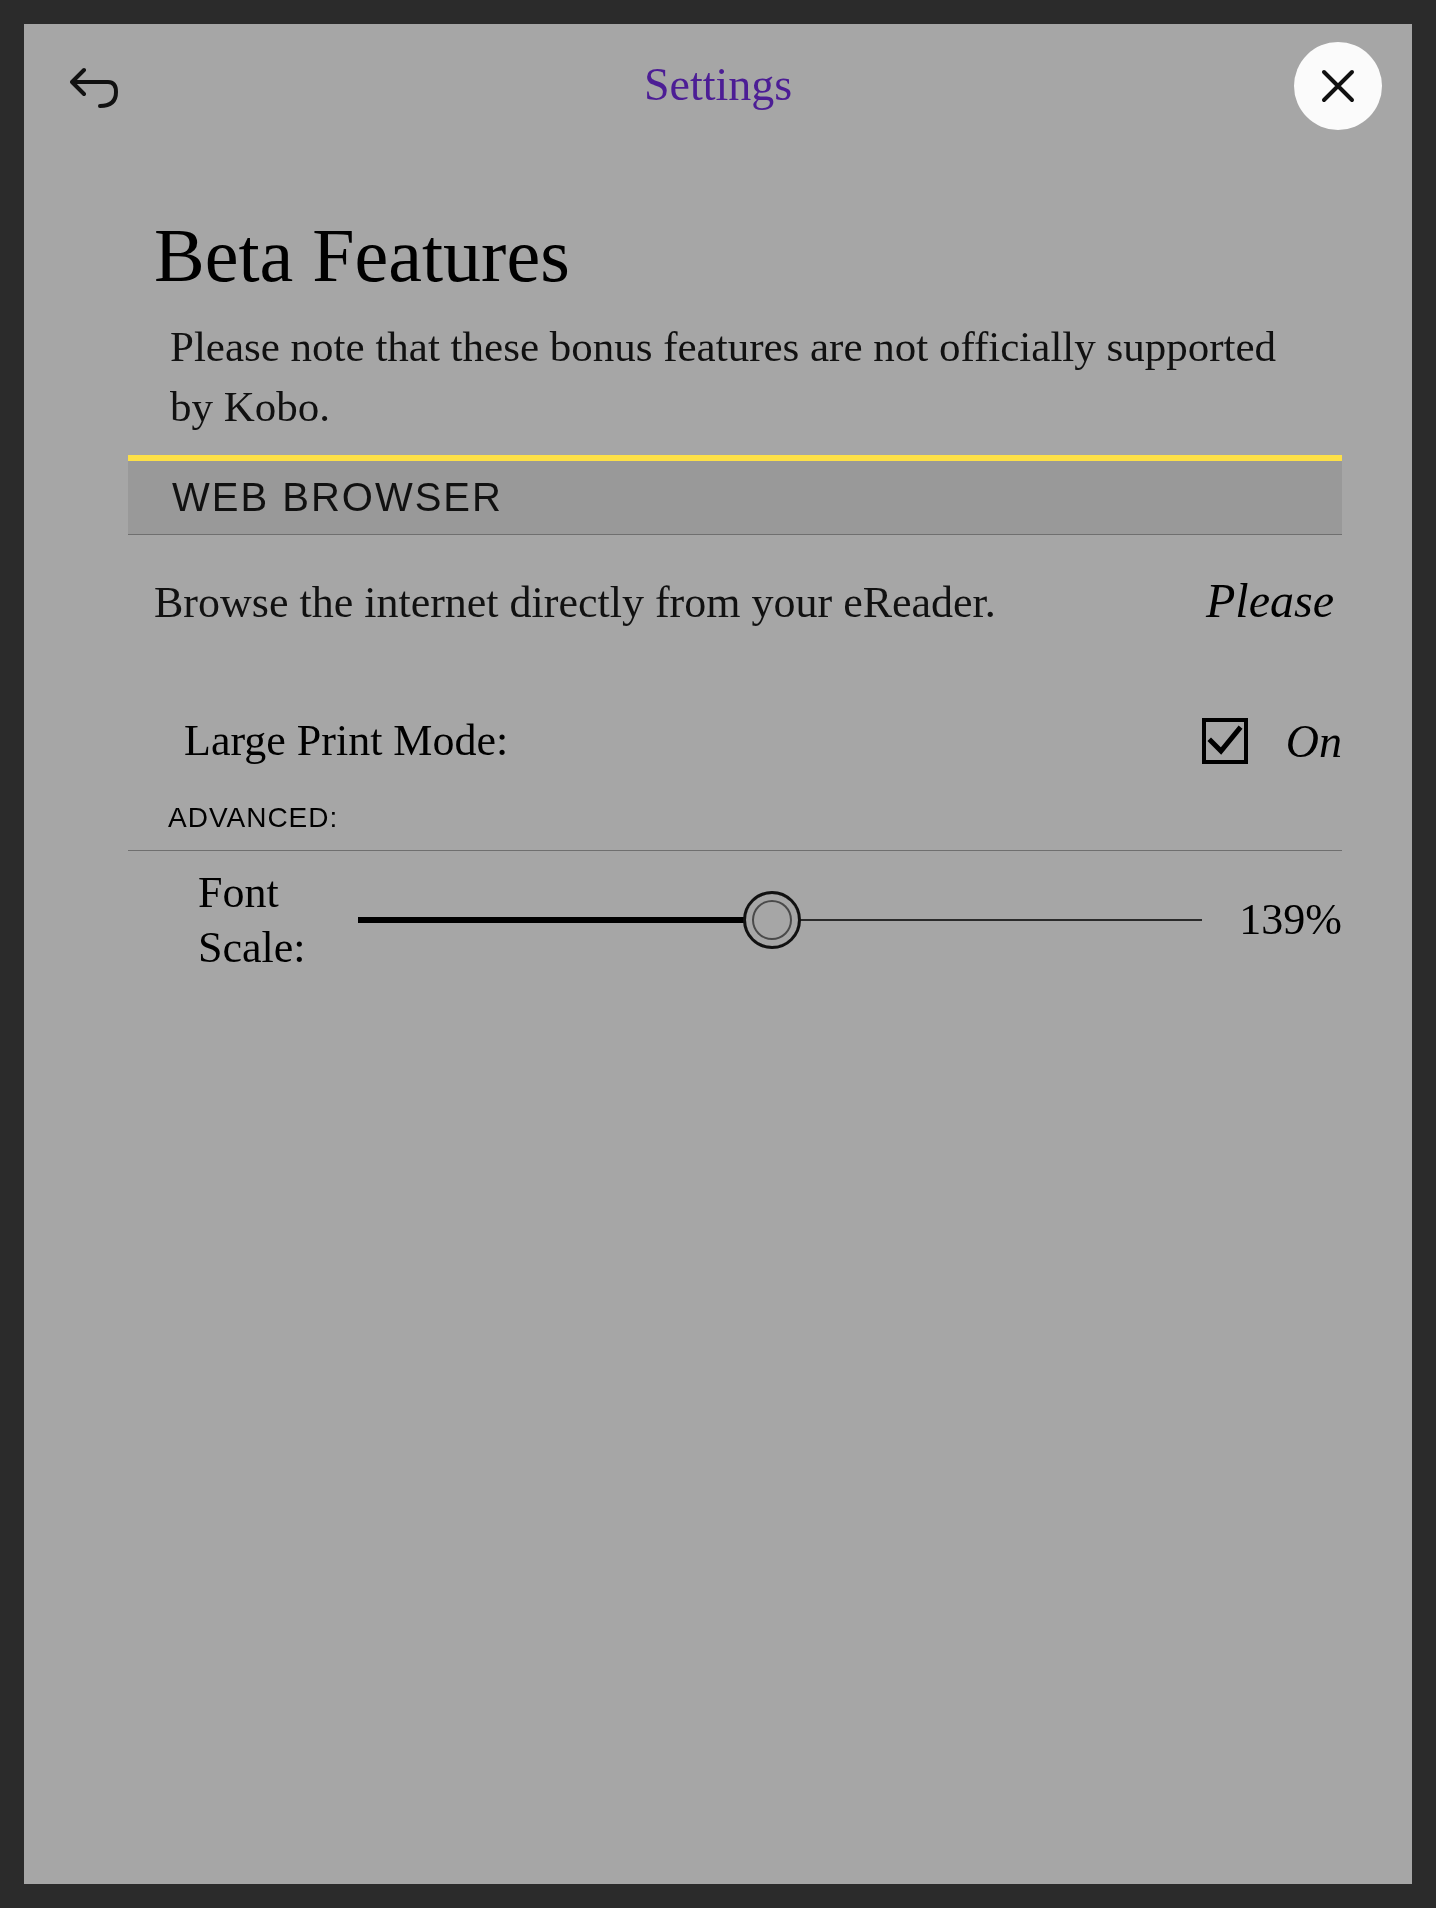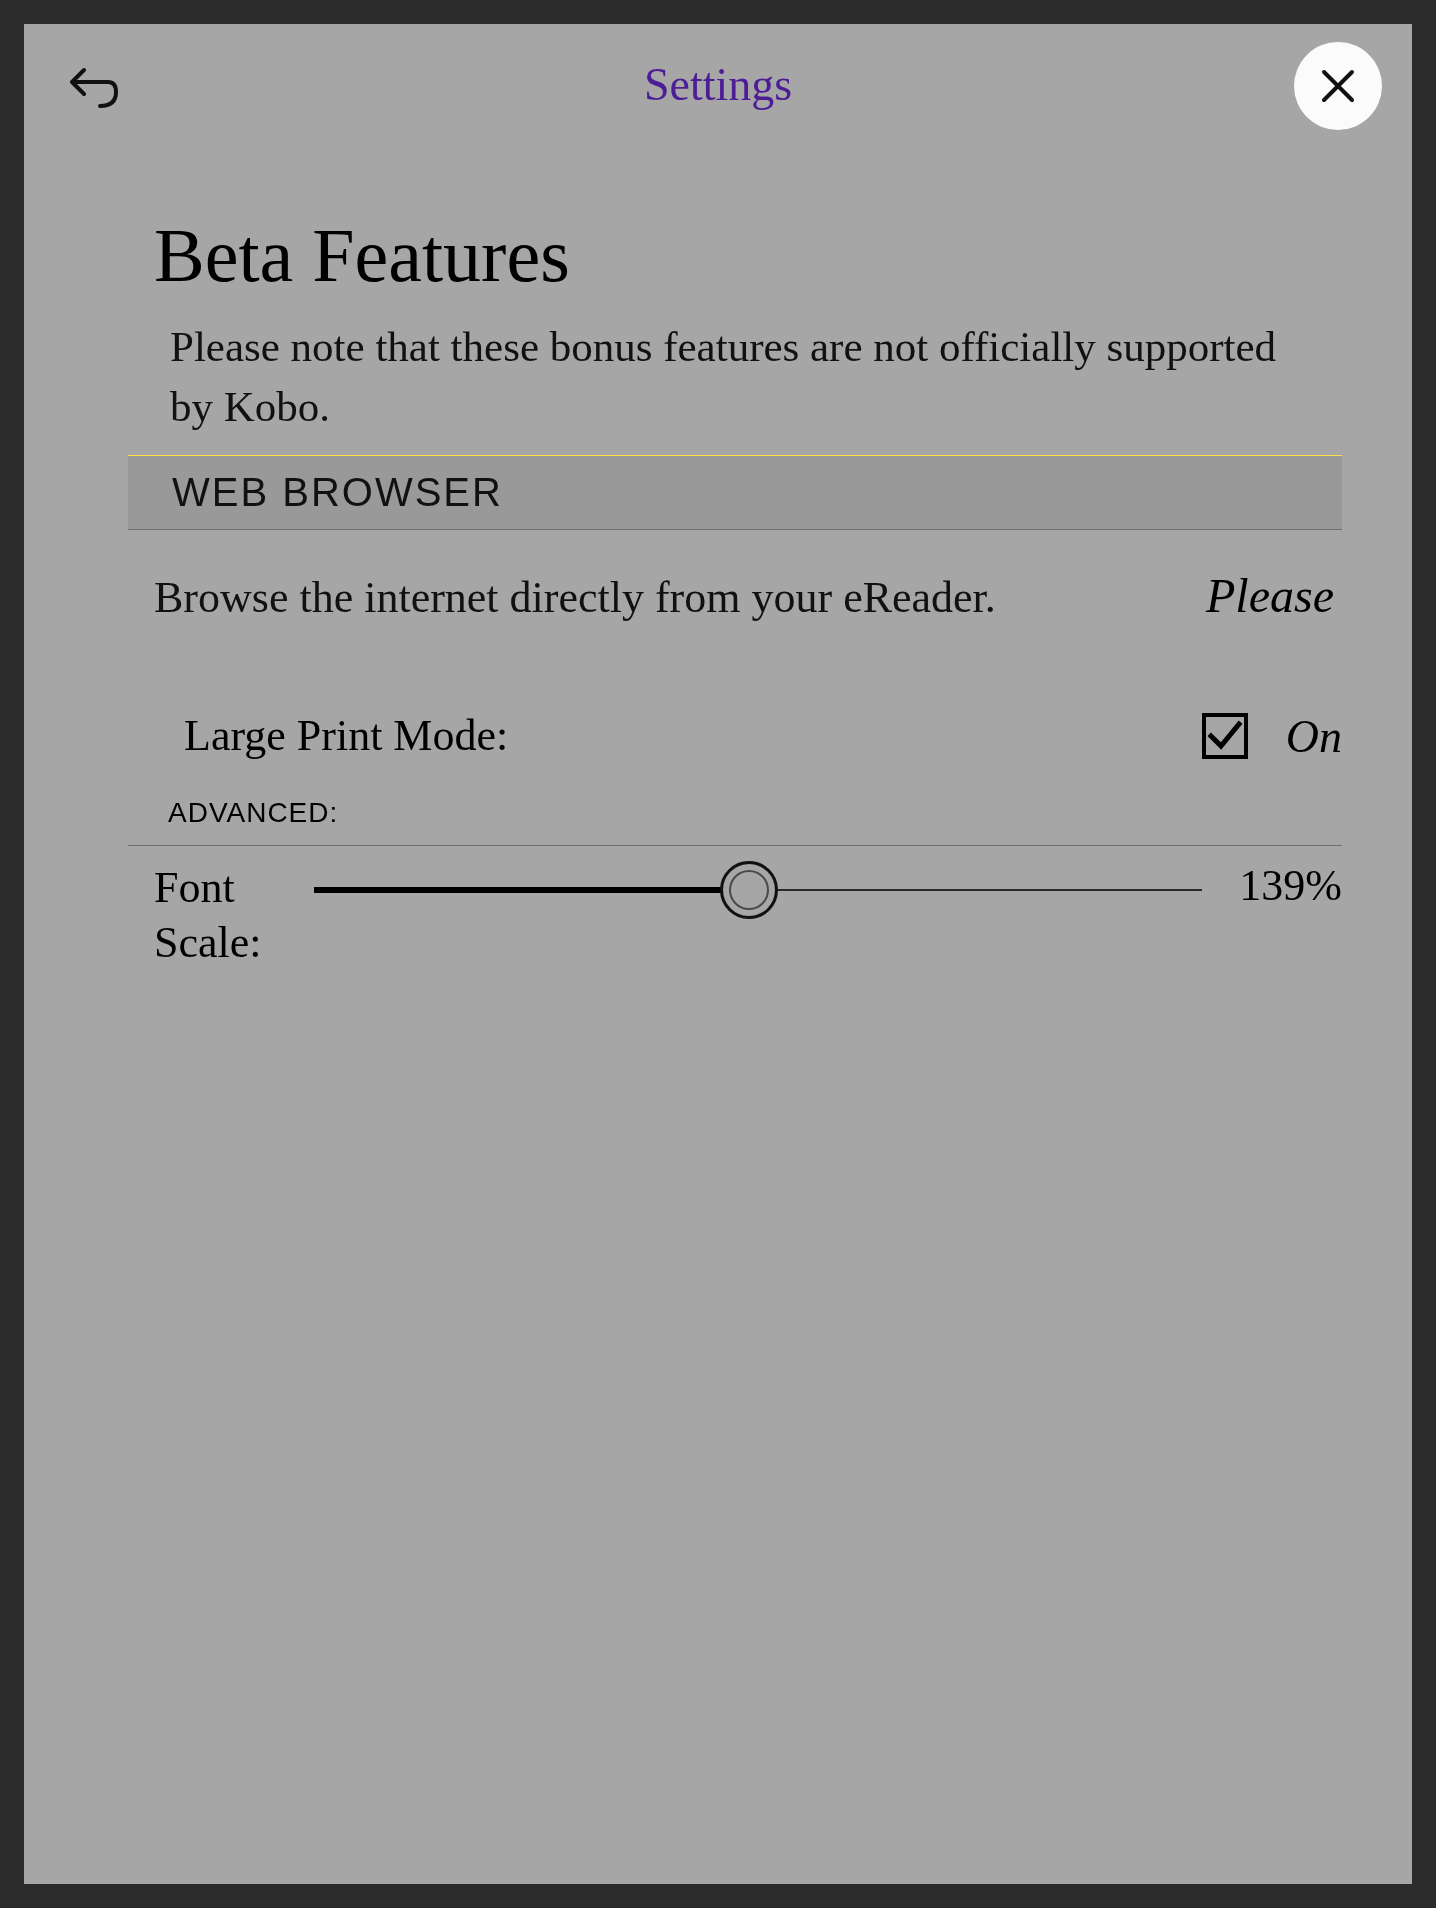--- a/index.html
+++ b/index.html
@@ -56,21 +56,21 @@
   }
   .page-subtitle {
     font-size: 43px;
     font-family: Georgia, serif;
     line-height: 1.4;
     padding: 0 130px 18px 146px;
     color: #111;
   }
   .section-header {
     background: #999999;
-    border-top: 1px solid #fde047;
+    border-top: 6px solid #fde047;
     border-bottom: 1px solid #6f6f6f;
     margin: 0 70px 0 104px;
     padding: 14px 0 14px 44px;
     font-family: 'Trebuchet MS', 'Segoe UI', Arial, sans-serif;
     font-size: 40px;
     letter-spacing: 2px;
     color: #111;
   }
   .row {
     display: flex;
@@ -127,21 +127,23 @@
     padding: 30px 0 16px 144px;
     color: #000000;
   }
   .divider {
     height: 1px;
     background: #6f6f6f;
     margin: 0 70px 0 104px;
   }
   .slider-row {
     display: flex;
+    align-items: center;
     padding: 14px 70px 0 130px;
+    margin-left: 44px;
   }
   .slider-label {
     font-size: 44px;
     font-family: Georgia, serif;
     line-height: 1.25;
     width: 160px;
   }
   .slider-track-wrap {
     flex: 1;
     position: relative;

